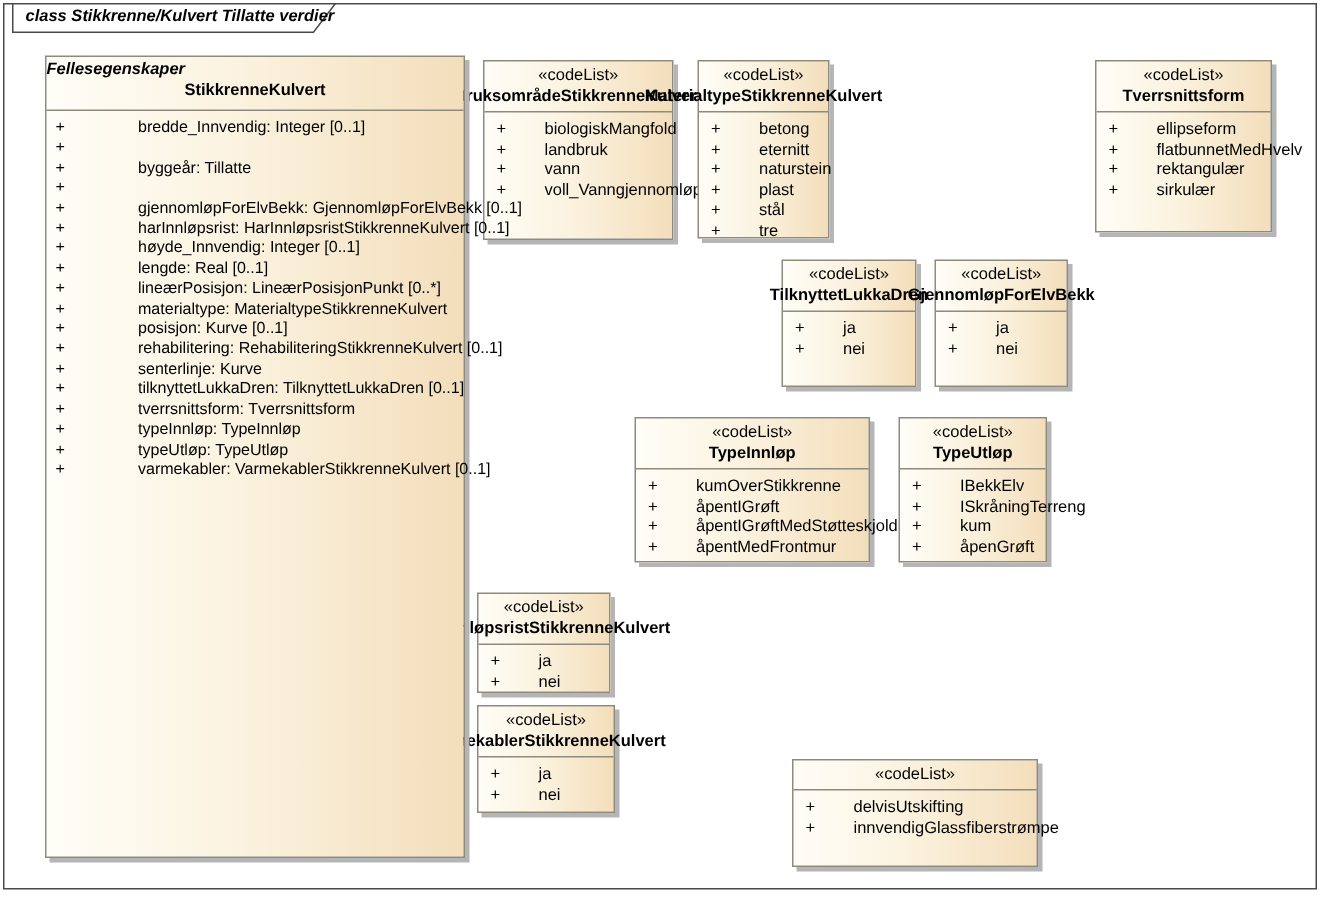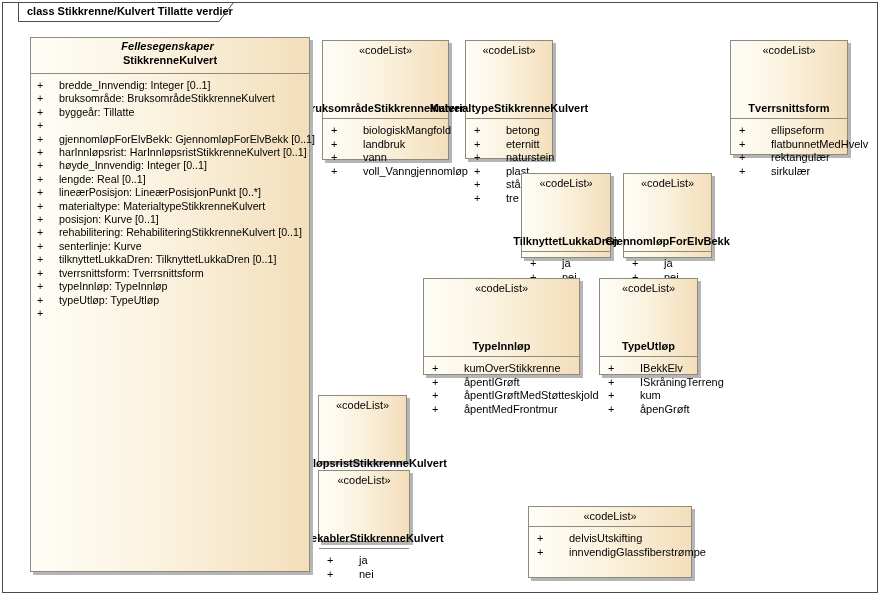--- a/index.html
+++ b/index.html
@@ -1,48 +1,48 @@
 <!DOCTYPE html>
 <html><head>
 <meta charset="utf-8">
 <style>
   html,body{margin:0;padding:0;background:#ffffff;}
   body{font-family:"Liberation Sans", sans-serif; color:#000;}
   #canvas{position:relative;width:881px;height:601px;background:#fff;overflow:hidden;}
 
   
   .frame{position:absolute;left:2px;top:2px;width:874px;height:589px;border:1px solid #4a4a4a;background:#fff;}
-  .frame-tab{position:absolute;left:18px;top:2px;width:216px;height:32px;}
+  .frame-tab{position:absolute;left:8px;top:2px;width:216px;height:32px;font-style:italic;}
   .frame-tab svg{display:block;}
   .frame-title{position:absolute;left:9px;top:3px;font-size:11px;font-weight:bold;white-space:nowrap;}
 
   
   .box{position:absolute;border:1px solid #8e8a7c;
        background:linear-gradient(90deg,#fefdf7 0%,#fbf3e0 45%,#f3debb 100%);
        box-shadow:3px 3px 0 #b5b5b5; box-sizing:border-box;}
   .codelist{z-index:1;}
   .cl-head{display:flex;flex-direction:column;align-items:center;border-bottom:1px solid #8e8a7c;
-           padding:3px 0 3px 0;gap:44px;}
+           padding:3px 0 3px 0;}
   .stereotype{font-size:11px;line-height:13px;white-space:nowrap;}
   .cl-name{font-size:11px;line-height:14px;font-weight:bold;white-space:nowrap;}
   .items{list-style:none;margin:0;padding:5px 2px 0 8px;}
   .item-row{display:flex;font-size:11px;line-height:13.5px;}
   .item-row .vis{width:20px;flex:0 0 20px;}
   .item-row .txt{white-space:nowrap;padding-left:12px;}
 
   
   .main-class{left:30px;top:37px;width:280px;height:535px;z-index:3;}
-  .pkg-label{text-align:center;font-size:11px;font-style:italic;font-weight:bold;padding:2px 5px 0 0;line-height:13px;}
+  .pkg-label{text-align:left;font-size:11px;font-style:italic;font-weight:bold;padding:2px 5px 0 0;line-height:13px;}
   .main-head{border-bottom:1px solid #8e8a7c;padding-bottom:5px;}
   .main-stereo{text-align:center;font-size:11px;line-height:14px;}
   .main-name{text-align:center;font-size:11px;font-weight:bold;line-height:15px;}
   .attr-list{list-style:none;margin:0;padding:5px 2px 0 6px;}
   .attr-row{display:flex;font-size:10.7px;line-height:13.4px;}
   .attr-row .vis{width:22px;flex:0 0 22px;}
-  .attr-row .txt{white-space:nowrap;}
+  .attr-row .txt{white-space:nowrap;margin-left:33px;}
 
   
   .pos-bruksomrade   {left:322px;top:40px;width:127px;height:120px;}
   .pos-materialtype  {left:465px;top:40px;width:88px; height:119px;}
   .pos-tverrsnitt    {left:730px;top:40px;width:118px;height:115px;}
   .pos-tilknyttet    {left:521px;top:173px;width:90px;height:85px;}
   .pos-gjennomlop    {left:623px;top:173px;width:89px;height:85px;}
   .pos-typeinnlop    {left:423px;top:278px;width:157px;height:97px;}
   .pos-typeutlop     {left:599px;top:278px;width:99px;height:97px;}
   .pos-innlopsrist   {left:318px;top:395px;width:89px;height:67px;}
@@ -285,21 +285,20 @@
       <div class="pkg-label">Fellesegenskaper</div>
       <div class="main-name">StikkrenneKulvert</div>
     </div>
     <ul class="attr-list">
         <li class="attr-row">
           <span class="vis">+</span>
           <span class="txt">bredde_Innvendig: Integer [0..1]</span>
         </li>
         <li class="attr-row">
           <span class="vis">+</span>
-          <span class="txt">bruksområde: BruksområdeStikkrenneKulvert</span>
         </li>
         <li class="attr-row">
           <span class="vis">+</span>
           <span class="txt">byggeår: Tillatte</span>
         </li>
         <li class="attr-row">
           <span class="vis">+</span>
         </li>
         <li class="attr-row">
           <span class="vis">+</span>
@@ -348,17 +347,18 @@
         <li class="attr-row">
           <span class="vis">+</span>
           <span class="txt">typeInnløp: TypeInnløp</span>
         </li>
         <li class="attr-row">
           <span class="vis">+</span>
           <span class="txt">typeUtløp: TypeUtløp</span>
         </li>
         <li class="attr-row">
           <span class="vis">+</span>
+          <span class="txt">varmekabler: VarmekablerStikkrenneKulvert [0..1]</span>
         </li>
       </ul>
   </div>
 
 </div>
 
 </body></html>

